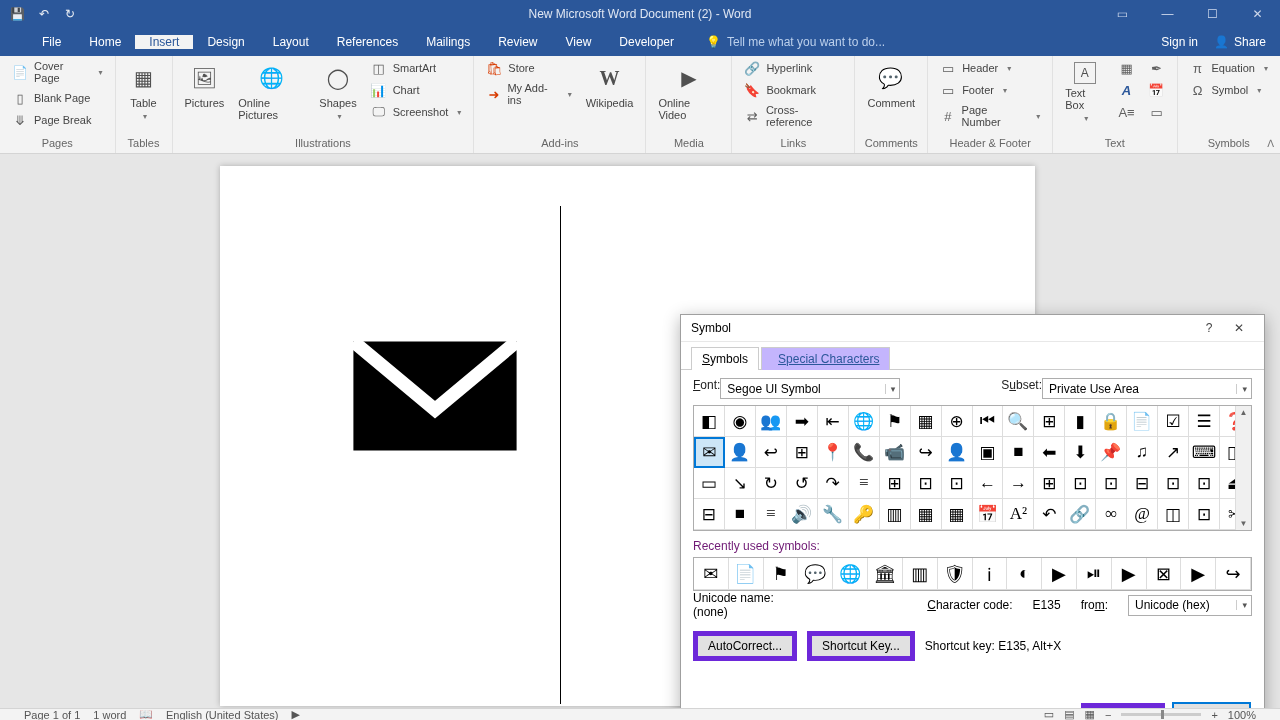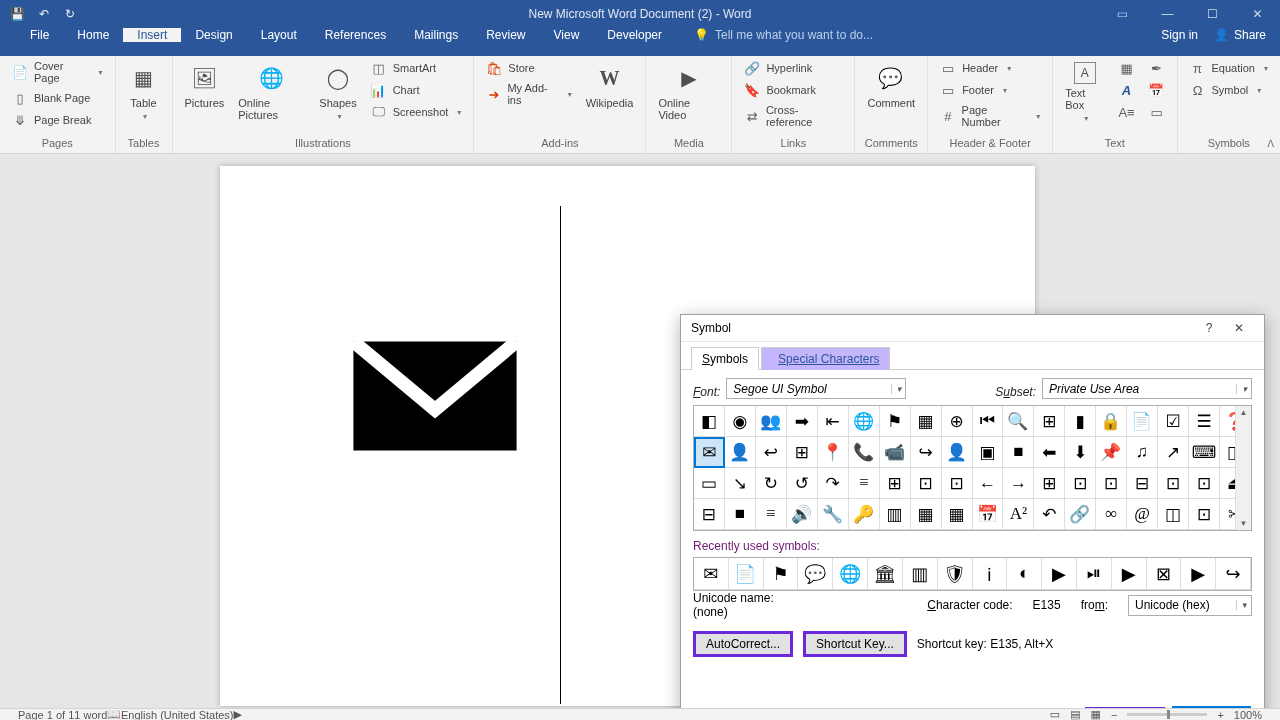--- a/index.html
+++ b/index.html
@@ -7,21 +7,21 @@
 
 
 .titlebar { background: #2b579a; height: 28px; display: flex; align-items: center; color: #fff; position: relative; }
 .titlebar .qat { display: flex; gap: 10px; padding: 0 10px; }
 .titlebar .qat span { width: 16px; height: 16px; display:flex; align-items:center; justify-content:center; color:#fff; opacity:0.9; }
 .titlebar .title { position: absolute; left: 50%; transform: translateX(-50%); font-size: 12px; color: #e0e7f3; }
 .titlebar .winctrl { margin-left: auto; display: flex; }
 .titlebar .winctrl span { width: 45px; height: 28px; display: flex; align-items:center; justify-content:center; color:#cfd9ec;}
 
 
-.ribbon-tabs { background: #2b579a; height: 28px; display: flex; align-items: flex-start; color:#fff; padding-left:16px;}
+.ribbon-tabs { background: #2b579a; height: 28px; display: flex; align-items: center; color:#fff; padding-left:28px;}
 .ribbon-tabs .tab { padding: 0 14px; display: flex; align-items: center; font-size: 12px; cursor: pointer; }
 .ribbon-tabs .tab.active { background: #f3f3f3; color: #2b579a; }
 .ribbon-tabs .tellme { color:#bcd0ec; margin-left:18px; display:flex; align-items:center; gap:6px; font-size:12px;}
 .ribbon-tabs .right { margin-left:auto; display:flex; align-items:center; gap:16px; padding-right:14px;}
 .ribbon-tabs .right span { color:#fff; font-size:12px; display:flex; align-items:center; gap:5px;}
 
 
 .ribbon { background: #f3f3f3; height: 98px; border-bottom: 1px solid #d4d4d4; display: flex; position:relative; }
 .group { border-right: 1px solid #e1e1e1; padding: 2px 8px 0 8px; display:flex; flex-direction:column;}
 .group-body { flex: 1; display: flex; align-items: flex-start; gap: 6px; }
@@ -43,40 +43,40 @@
 
 
 .dialog { position:absolute; left:680px; top:160px; width:585px; height:430px; background:#fff; border:1px solid #9f9f9f; box-shadow:0 4px 16px rgba(0,0,0,0.3); font-size:12px; }
 .dialog-title { display:flex; align-items:center; padding:6px 10px; border-bottom:1px solid #e8e8e8; }
 .dialog-title .spacer{flex:1;}
 .dialog-title .ctl { width:30px; text-align:center; color:#444; cursor:pointer;}
 .dialog-tabs { display:flex; border-bottom:1px solid #ccc; padding:4px 10px 0 10px; gap:2px;}
 .dialog-tabs .dtab { padding:4px 10px; border:1px solid #ccc; border-bottom:none; background:#fff; position:relative; top:1px; font-size:12px; cursor:pointer;}
 .dialog-tabs .dtab:not(.active){ background:#c4b5fd; color:#2b579a; text-decoration:underline;padding-left:16px;}
 .dialog-body { padding:8px 12px; }
-.row { display:flex; align-items:flex-end; gap:6px; margin-bottom:6px;font-style:italic; }
+.row { display:flex; align-items:flex-start; margin-bottom:6px; }
 .row label { font-size:12px; color:#222;}
 .row label u { text-decoration:underline;}
 .combo { flex:1; border:1px solid #adadad; height:21px; display:flex; align-items:center; padding:0 6px; background:#fff; position:relative;}
 .combo::after{content:"▾"; position:absolute; right:4px; font-size:9px; color:#555; border-left:1px solid #ccc; padding-left:5px;}
 .symgrid { border:1px solid #adadad; height:126px; display:grid; grid-template-columns: repeat(18, 1fr); grid-auto-rows: 31px; overflow:hidden; position:relative; background:#fff; margin-bottom:4px;}
 .symgrid .scrollbar{position:absolute; right:0; top:0; bottom:0; width:16px; background:#f0f0f0; border-left:1px solid #ddd; display:flex; flex-direction:column; align-items:center; justify-content:space-between; font-size:8px; color:#666; padding:2px;}
 .cell { border-right:1px solid #ddd; border-bottom:1px solid #ddd; display:flex; align-items:center; justify-content:center; font-family:"Segoe UI Symbol"; font-size:17px; cursor:pointer; background:#fff; color:#000;}
 .cell.selected { border:2px solid #0078d7; background:#cde6f7; }
 .section-label { font-size:12px; color:#701a75; margin:8px 0 4px 0;}
 .recentgrid{ border:1px solid #adadad; height:34px; display:grid; grid-template-columns: repeat(16,1fr);}
 .recentgrid .cell{font-size:18px;}
 .dialog-buttons { display:flex; gap:10px; align-items:center; margin-top:12px;}
-.dlgbtn { border:3px solid #6d28d9; background:#e1e1e1; padding:3px 10px; font-size:12px; cursor:pointer;}
+.dlgbtn { border:5px solid #6d28d9; background:#e1e1e1; padding:3px 10px; font-size:12px; cursor:pointer;}
 .dlgbtn.focus{ border:1px solid #0078d7; outline:1px solid #0078d7;}
 .dialog-footer { position:absolute; bottom:10px; right:14px; display:flex; gap:8px;}
 .dialog-footer .dlgbtn { padding:3px 22px;}
 
 
-.statusbar { position:absolute; left:0; right:0; bottom:0; height:12px; background:#f3f3f3; border-top:1px solid #d4d4d4; display:flex; align-items:center; font-size:11px; color:#555; padding:0 18px; gap:0;}
+.statusbar { position:absolute; left:0; right:0; bottom:0; height:12px; background:#f3f3f3; border-top:1px solid #d4d4d4; display:flex; align-items:center; font-size:11px; color:#555; padding:0 24px; gap:13px;}
 .statusbar .right { margin-left:auto; display:flex; align-items:center; gap:10px;}
 .zoom-slider { width:80px; height:3px; background:#ccc; position:relative;}
 .zoom-slider::before{content:""; position:absolute; left:50%; top:-3px; width:3px; height:9px; background:#888;}
 </style>
 </head>
 <body>
 
 <div class="titlebar">
   <div class="qat">
     <span>💾</span>

